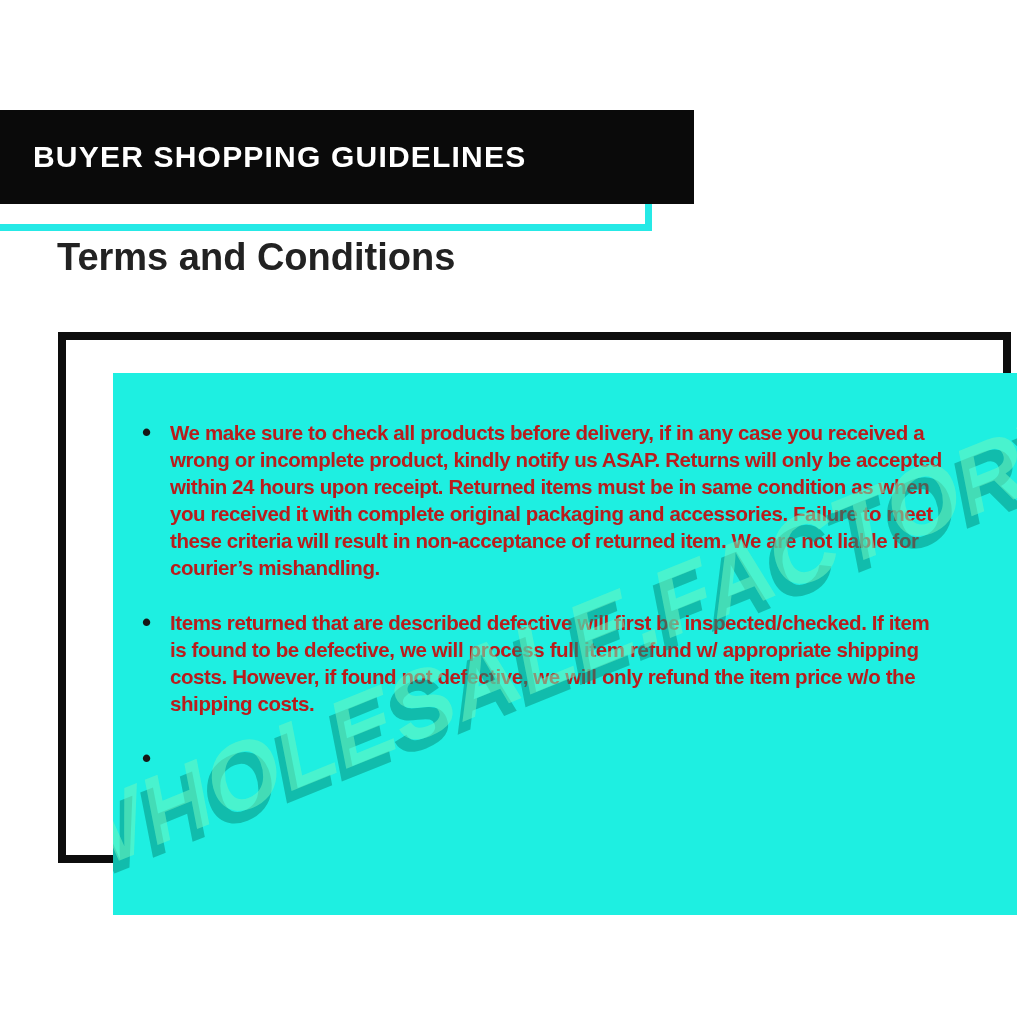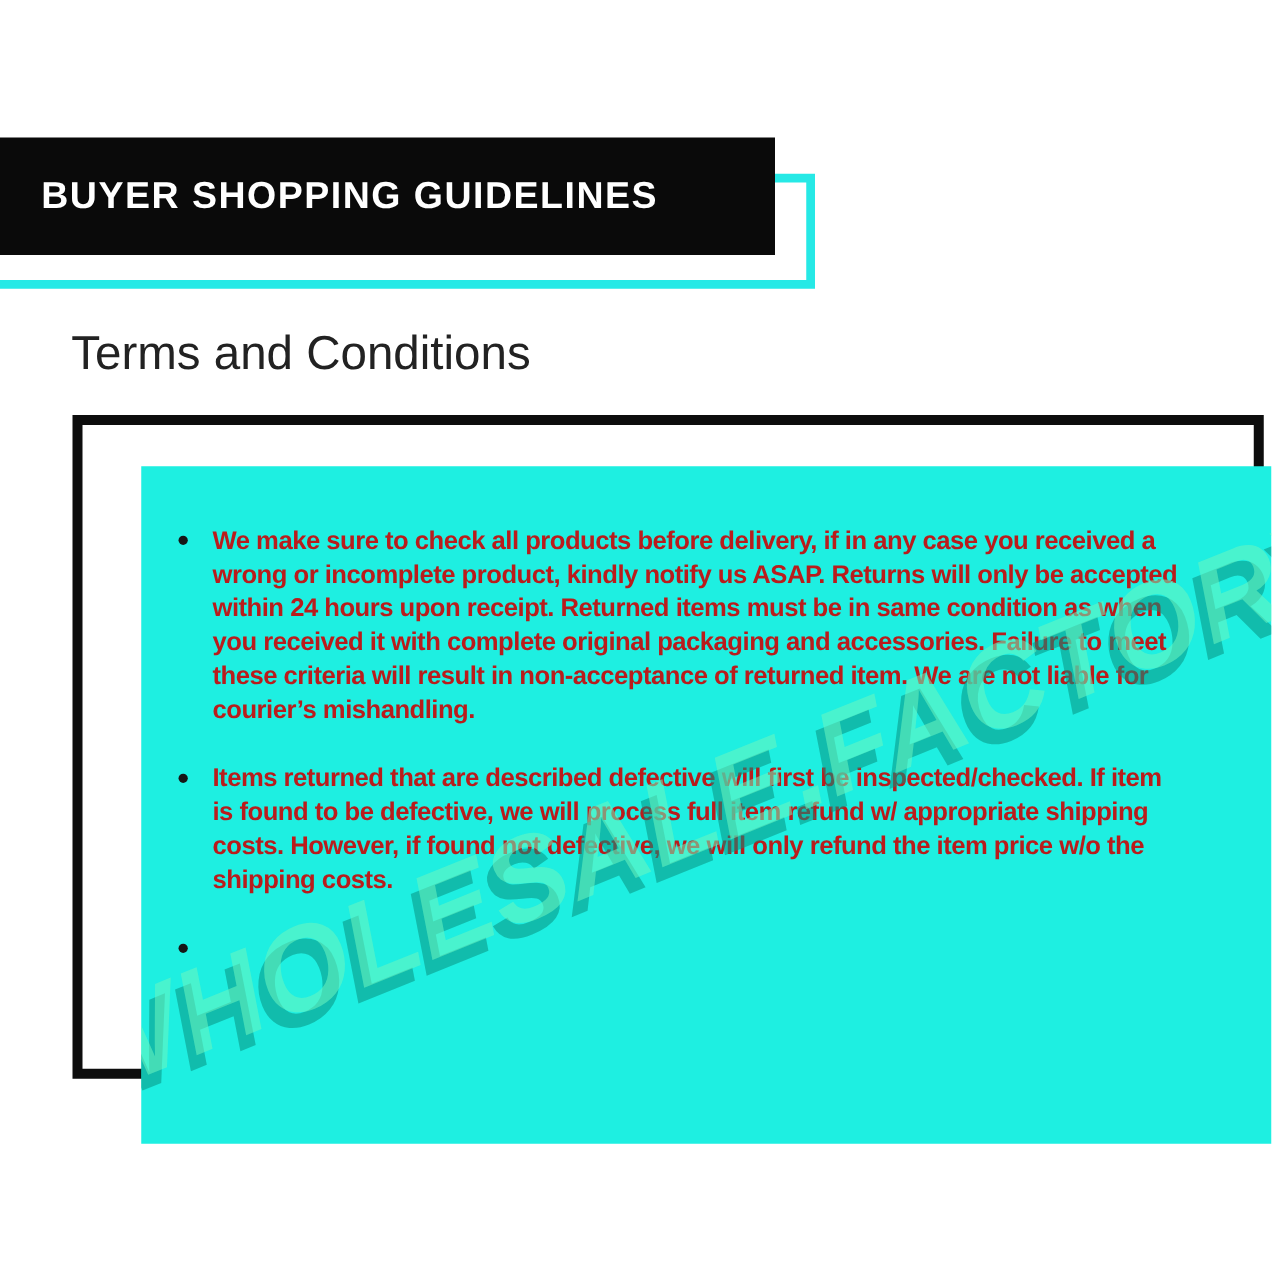--- a/index.html
+++ b/index.html
@@ -5,31 +5,31 @@
   html,body{margin:0;padding:0;background:#ffffff;}
   body{width:1024px;height:1024px;position:relative;overflow:hidden;
        font-family:"Liberation Sans",sans-serif;}
 
   
   .banner-outline{
     position:absolute;left:-24px;top:139px;width:676px;height:92px;
     box-sizing:border-box;border:7px solid #26E9E6;background:transparent;z-index:1;
   }
   .banner-black{
-    position:absolute;left:0;top:110px;width:620px;height:94px;background:#0a0a0a;
+    position:absolute;left:0;top:110px;width:694px;height:94px;background:#0a0a0a;
     z-index:2;display:flex;align-items:center;padding-left:33px;box-sizing:border-box;
   }
   .banner-black .banner-title{
     color:#ffffff;font-size:30px;font-weight:bold;letter-spacing:1.2px;white-space:nowrap;
   }
 
   
   .page-heading{
-    position:absolute;left:57px;top:260px;z-index:2;
-    font-size:38px;line-height:46px;font-weight:normal;color:#222222;letter-spacing:0;
+    position:absolute;left:57px;top:234px;z-index:2;
+    font-size:38px;line-height:46px;font-weight:bold;color:#222222;letter-spacing:0;
   }
 
   
   .content-frame{
     position:absolute;left:58px;top:332px;width:953px;height:531px;
     box-sizing:border-box;border:8px solid #0d0d0d;background:transparent;z-index:1;
   }
   .content-panel{
     position:absolute;left:113px;top:373px;width:904px;height:542px;
     background:#1EEFE1;z-index:2;overflow:hidden;

